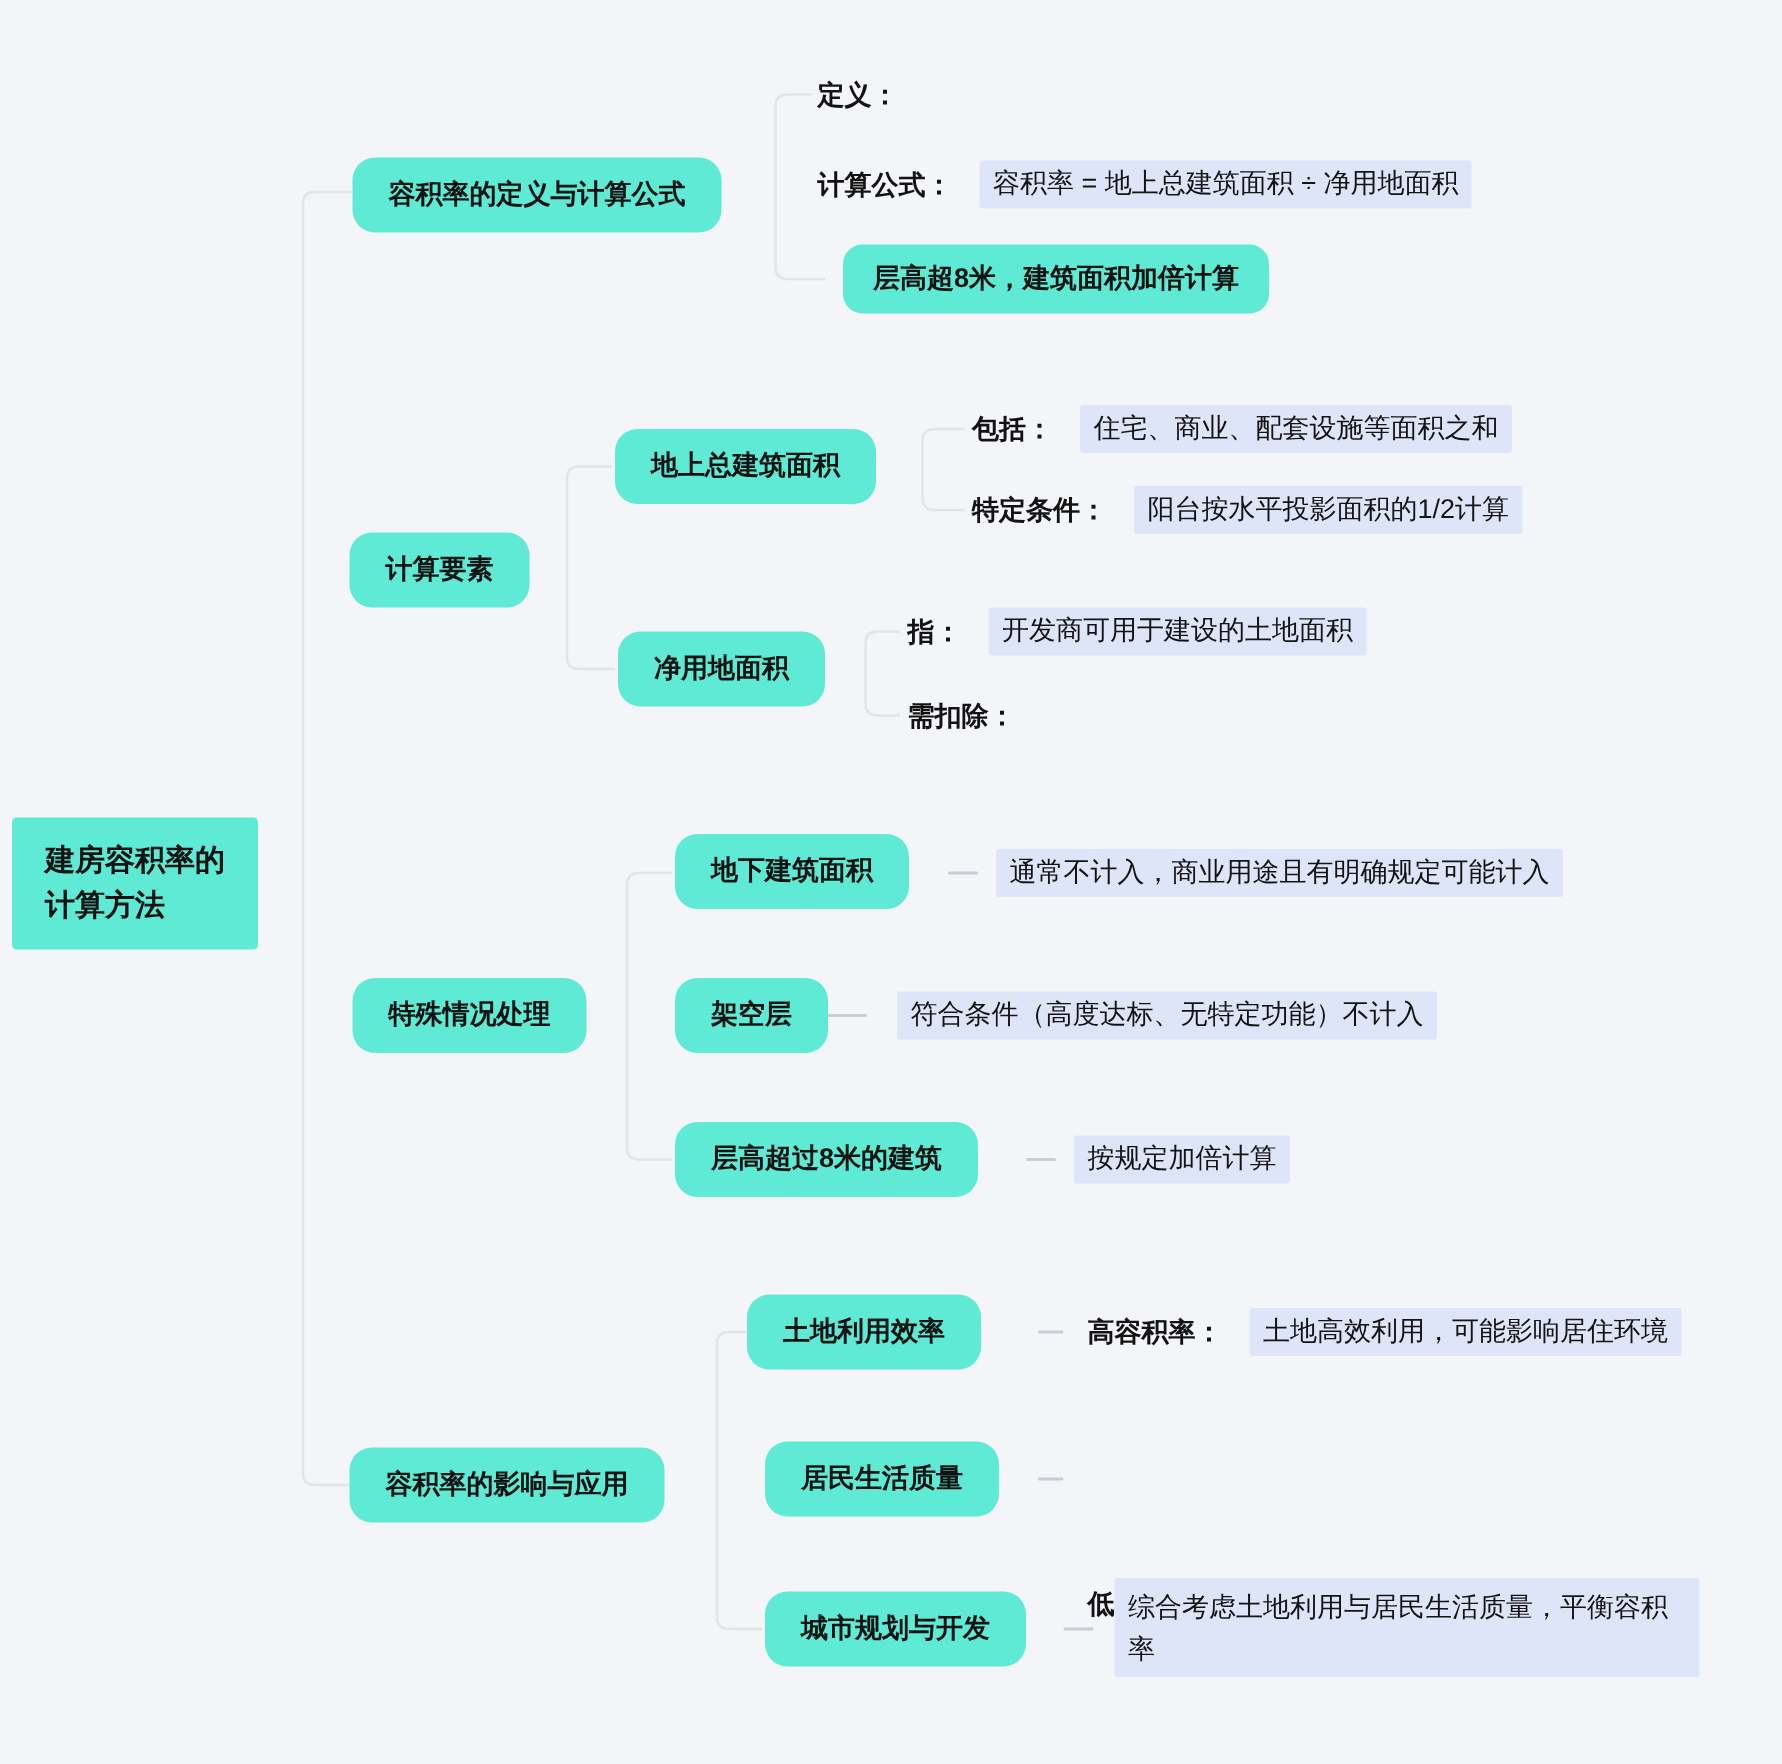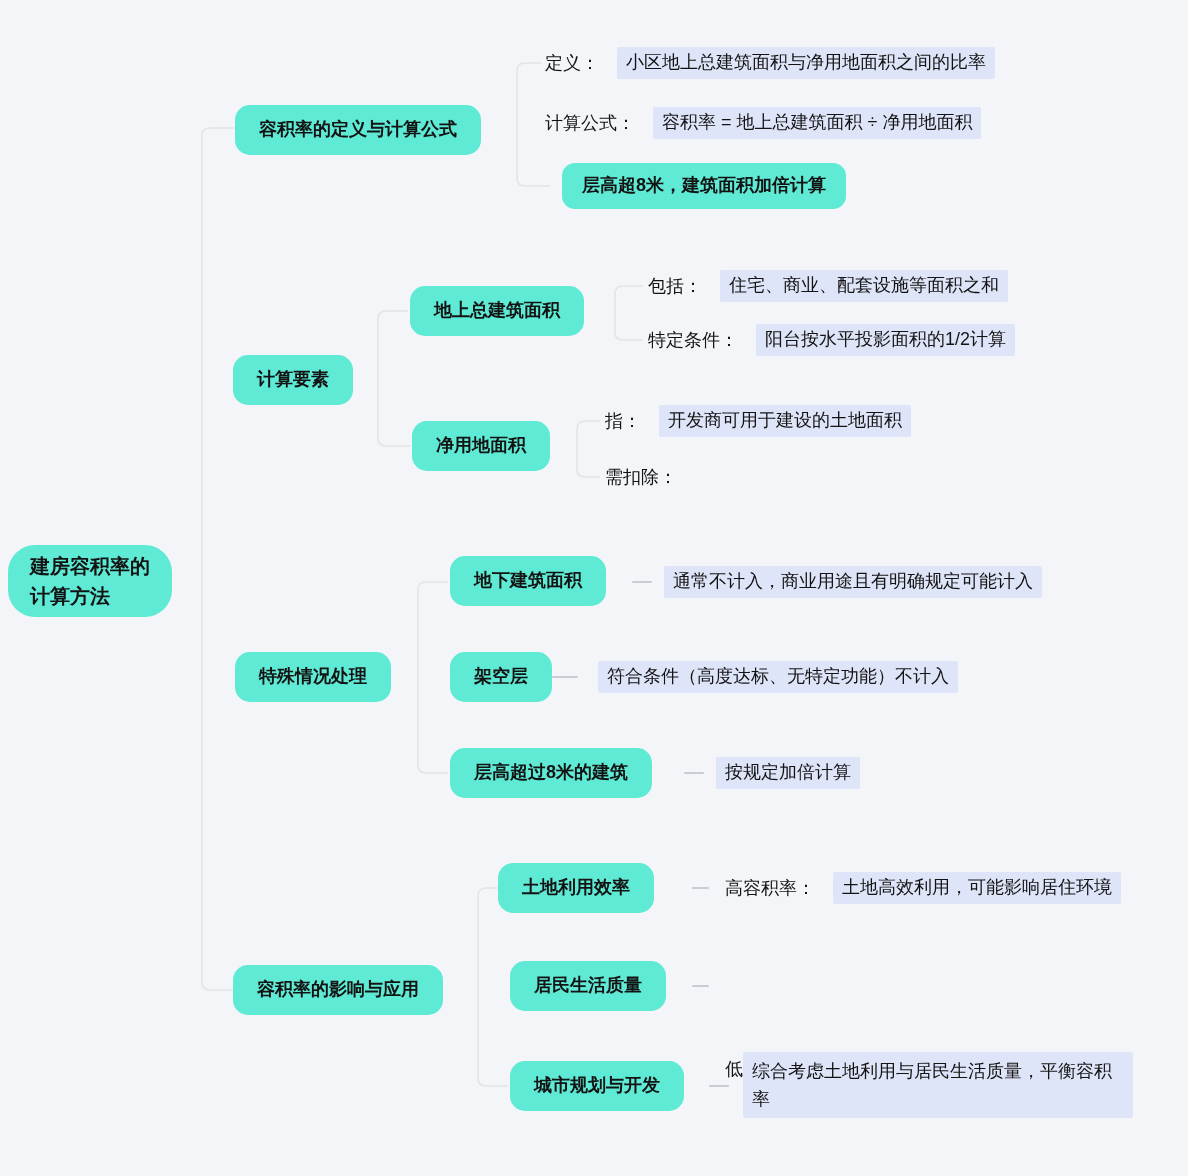--- a/index.html
+++ b/index.html
@@ -21,37 +21,37 @@
     background:#5eead4;
     border-radius:15px;
     padding:0 24px;
     height:50px;
     font-size:18px;font-weight:700;
     white-space:nowrap;
     z-index:2;
     line-height:1.2;
   }
   .node.root{
-    border-radius:27px;
+    border-radius:3px;
     padding:0 22px;
-    height:72px;
+    height:88px;
     font-size:20px;
     white-space:pre-line;
     line-height:30px;
   }
   .node.leafbox{height:46px;border-radius:13px;padding:0 20px;}
   .row{
     position:absolute;
     display:flex;align-items:center;
     height:32px;
     white-space:nowrap;
     z-index:2;
   }
   .row .lbl{
-    font-size:18px;font-weight:400;
+    font-size:18px;font-weight:700;
     margin-right:18px;
   }
   .row .val{
     background:#dfe5f9;
     font-size:18px;font-weight:400;
     padding:5px 9px;
     line-height:1.2;
     border-radius:2px;
   }
   .row.wrap2{height:auto;}
@@ -93,21 +93,20 @@
     </g>
   </svg>
 
   <div class="node root" style="left:8px;top:545px;">建房容积率的
 计算方法</div>
 
   <div class="node" style="left:235px;top:105px;">容积率的定义与计算公式</div>
 
   <div class="row" style="left:545px;top:47px;">
     <span class="lbl">定义：</span>
-    <span class="val">小区地上总建筑面积与净用地面积之间的比率</span>
   </div>
 
   <div class="row" style="left:545px;top:107px;">
     <span class="lbl">计算公式：</span>
     <span class="val">容积率 = 地上总建筑面积 ÷ 净用地面积</span>
   </div>
 
   <div class="node leafbox" style="left:562px;top:163px;">层高超8米，建筑面积加倍计算</div>
 
   <div class="node" style="left:233px;top:355px;">计算要素</div>

